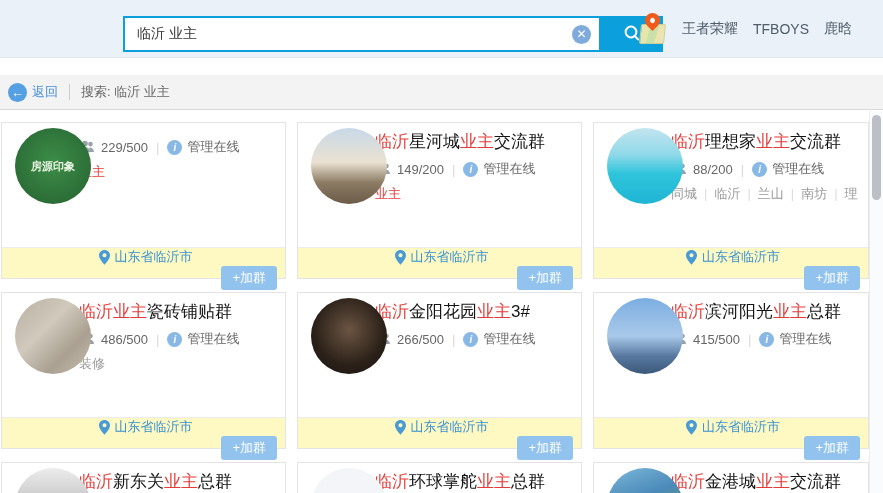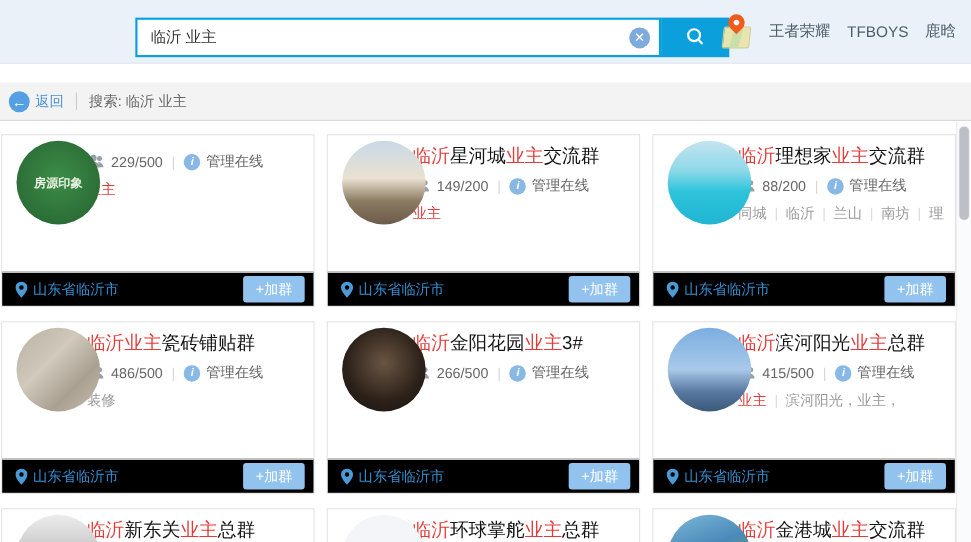--- a/index.html
+++ b/index.html
@@ -11,21 +11,21 @@
     display:flex; align-items:center; position:relative; }
   .search-wrap { margin:10px 0 0 123px; display:flex; position:relative; }
   .search-input { width:478px; height:36px; border:2px solid #0ba0dc; background:#fff;
     font-size:14px; color:#333; padding:0 36px 0 12px; outline:none;
     font-family:"Liberation Sans","DejaVu Sans",sans-serif; }
   .clear-btn { position:absolute; right:72px; top:9px; width:19px; height:19px;
     border-radius:50%; background:#7fabdc; color:#fff; font-size:12px; font-weight:bold;
     display:flex; align-items:center; justify-content:center; cursor:pointer; line-height:1; }
   .search-btn { width:62px; height:36px; background:#0ba0dc; border:none; cursor:pointer;
     display:flex; align-items:center; justify-content:center; }
-  .hot-area { position:absolute; right:14px; top:0; height:58px; display:flex;
+  .hot-area { position:absolute; right:31px; top:0; height:58px; display:flex;
     align-items:center; gap:15px; }
   .map-icon { position:relative; width:27px; height:32px; }
   .map-paper { position:absolute; left:0; bottom:1px; width:25px; height:20px;
     border-radius:2px; border:1px solid #c9cf96; transform:skewX(-6deg);
     background:linear-gradient(100deg,#e6e6ac 0 34%,#c9e0a8 34% 66%,#ece4ae 66%); }
   .map-pin { position:absolute; left:5px; top:0; width:15px; height:15px; background:#f25a1c;
     border-radius:50% 50% 50% 0; transform:rotate(-45deg); }
   .map-pin::after { content:""; position:absolute; left:5px; top:5px; width:5px; height:5px;
     border-radius:50%; background:#fff; }
   .hot-link { font-size:14px; color:#4e5d69; text-decoration:none; cursor:pointer; }
@@ -62,22 +62,22 @@
     white-space:nowrap; overflow:hidden; }
   .title .hl, .tags .hl { color:#e33b38; }
   .meta { margin-top:7px; display:flex; align-items:center; font-size:13px; color:#666; }
   .people-icon { width:17px; height:14px; margin-right:5px; }
   .sep { color:#d8d8d8; margin:0 8px; }
   .info-icon { width:15px; height:15px; border-radius:50%; background:#88b8e6; color:#fff;
     font-size:10px; font-weight:bold; font-style:italic; display:inline-flex; align-items:center;
     justify-content:center; margin-right:5px; flex:0 0 15px; }
   .tags { margin-top:7px; font-size:13px; color:#999; white-space:nowrap; overflow:hidden; }
   .tags .tsep { color:#ddd; margin:0 7px; }
-  .footer { position:absolute; left:0; right:0; bottom:0; height:31px; background:#000000;
-    border-top:1px solid #ececec; display:flex; align-items:center; padding:0 8px 0 12px; }
+  .footer { position:absolute; left:0; right:0; bottom:0; height:31px; background:#fef9c3;
+    border-top:1px solid #ececec; display:flex; align-items:center; padding:0 8px 0 12px;flex-direction:column; }
   .loc { display:flex; align-items:center; gap:5px; font-size:13px; color:#3590d2; }
   .join { margin-left:auto; background:#92c3ee; border:none; border-radius:3px; color:#fff;
     font-size:13px; padding:3px 11px; cursor:pointer;
     font-family:"Liberation Sans","DejaVu Sans",sans-serif; }
 
   
   .scrollbar { position:fixed; top:111px; right:0; bottom:0; width:14px; background:#fafbfd;
     border-left:1px solid #ececec; }
   .scroll-thumb { position:absolute; top:4px; left:2px; width:9px; height:85px;
     background:#bcc0c6; border-radius:5px; cursor:grab; }
@@ -295,21 +295,20 @@
             <path d="M12 8.6c3.3 0 5.6 2.2 5.6 5.4h-5z"></path>
             <circle cx="7" cy="4" r="3.4"></circle>
             <path d="M.8 14.2c0-3.8 2.8-6.3 6.2-6.3s6.2 2.5 6.2 6.3z"></path>
           </g>
         </svg>
         <span class="members">415/500</span>
         <span class="sep">|</span>
         <span class="info-icon">i</span>
         <span class="status">管理在线</span>
       </div>
-      <div class="tags"><span class="hl">业主</span><span class="tsep">|</span><span>滨河阳光，业主，</span></div>
     </div>
     <div class="footer">
       <span class="loc">
         <svg width="11" height="15" viewBox="0 0 14 19">
           <path fill="#4a9bd5" d="M7 0C3.1 0 0 3 0 6.8 0 11.6 7 18.6 7 18.6s7-7 7-11.8C14 3 10.9 0 7 0zm0 9.3a2.6 2.6 0 1 1 0-5.2 2.6 2.6 0 0 1 0 5.2z"></path>
         </svg>
         <span class="loc-text">山东省临沂市</span>
       </span>
       <button class="join">+加群</button>
     </div>

